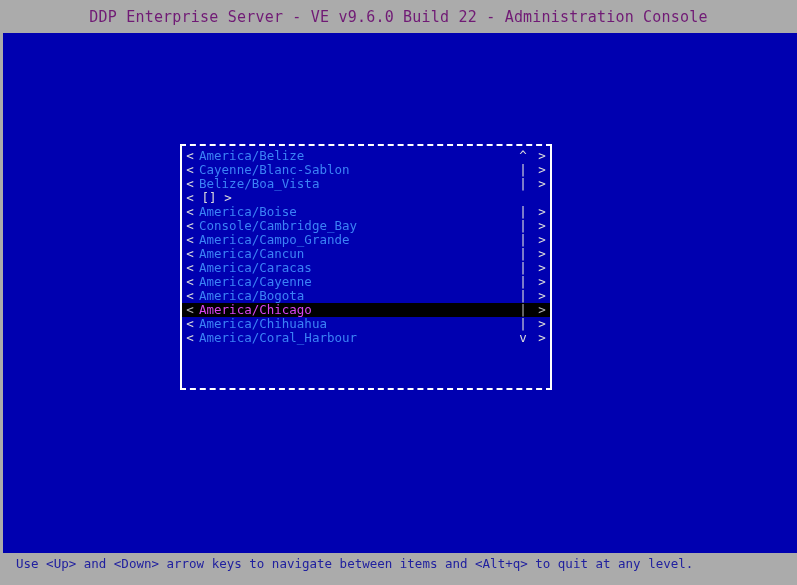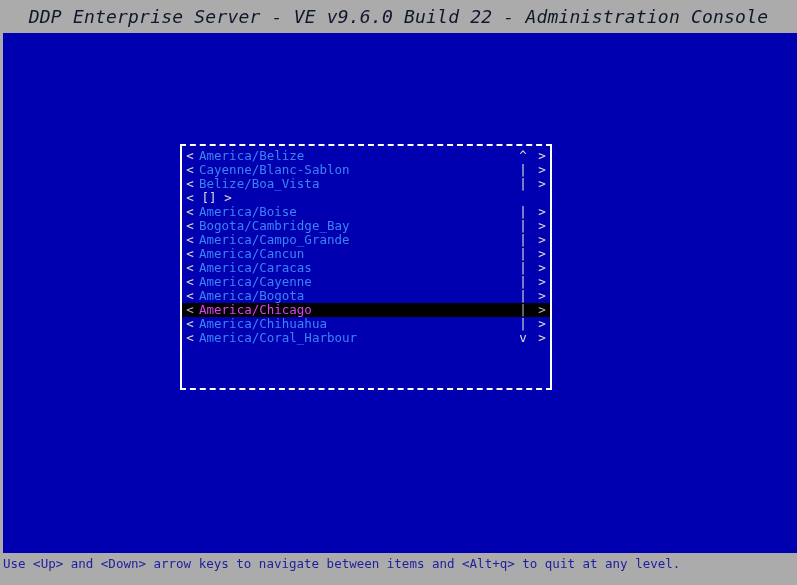--- a/index.html
+++ b/index.html
@@ -27,25 +27,24 @@
     position: absolute;
     left: 0; top: 0;
     width: 797px;
     height: 33px;
     background: #ababab;
     display: flex;
     align-items: center;
     justify-content: center;
   }
   #titlebar .title-text {
-    color: #0f172a;
-    font-size: 18px;
+    color: #701a75;
+    font-size: 15px;
     letter-spacing: 0.2px;
     white-space: pre;
-    font-style: italic;
   }
 
   
   #canvas {
     position: absolute;
     left: 3px;
     top: 33px;
     width: 794px;
     height: 520px;
     background: #0000b0;
@@ -133,42 +132,42 @@
     background: #ababab;
     display: flex;
     align-items: flex-start;
     padding-top: 3px;
     box-sizing: border-box;
   }
   #statusbar .status-text {
     color: #20209f;
     font-size: 12.5px;
     white-space: pre;
-    padding-left: 3px;
+    padding-left: 16px;
   }
 </style>
 </head>
 <body>
 
 <div id="screen">
 
   <div id="titlebar">
     <span class="title-text">DDP Enterprise Server - VE v9.6.0 Build 22 - Administration Console</span>
   </div>
 
   <div id="canvas">
 
     <div id="dialog">
       <div id="listbox">
           <div class="list-row"><span class="row-left-marker">&lt;</span><span class="row-label">America/Belize</span><span class="row-scroll-cell">^</span><span class="row-right-marker">&gt;</span></div>
           <div class="list-row"><span class="row-left-marker">&lt;</span><span class="row-label">Cayenne/Blanc-Sablon</span><span class="row-scroll-cell">|</span><span class="row-right-marker">&gt;</span></div>
           <div class="list-row"><span class="row-left-marker">&lt;</span><span class="row-label">Belize/Boa_Vista</span><span class="row-scroll-cell">|</span><span class="row-right-marker">&gt;</span></div>
           <div class="list-row"><span class="row-left-marker">&lt;</span><span class="row-scroll-cell">[]</span><span class="row-right-marker">&gt;</span></div>
           <div class="list-row"><span class="row-left-marker">&lt;</span><span class="row-label">America/Boise</span><span class="row-scroll-cell">|</span><span class="row-right-marker">&gt;</span></div>
-          <div class="list-row"><span class="row-left-marker">&lt;</span><span class="row-label">Bogota/Cambridge_Bay</span><span class="row-scroll-cell">|</span><span class="row-right-marker">&gt;</span></div>
+          <div class="list-row"><span class="row-left-marker">&lt;</span><span class="row-label">Console/Cambridge_Bay</span><span class="row-scroll-cell">|</span><span class="row-right-marker">&gt;</span></div>
           <div class="list-row"><span class="row-left-marker">&lt;</span><span class="row-label">America/Campo_Grande</span><span class="row-scroll-cell">|</span><span class="row-right-marker">&gt;</span></div>
           <div class="list-row"><span class="row-left-marker">&lt;</span><span class="row-label">America/Cancun</span><span class="row-scroll-cell">|</span><span class="row-right-marker">&gt;</span></div>
           <div class="list-row"><span class="row-left-marker">&lt;</span><span class="row-label">America/Caracas</span><span class="row-scroll-cell">|</span><span class="row-right-marker">&gt;</span></div>
           <div class="list-row"><span class="row-left-marker">&lt;</span><span class="row-label">America/Cayenne</span><span class="row-scroll-cell">|</span><span class="row-right-marker">&gt;</span></div>
           <div class="list-row"><span class="row-left-marker">&lt;</span><span class="row-label">America/Bogota</span><span class="row-scroll-cell">|</span><span class="row-right-marker">&gt;</span></div>
           <div class="list-row selected"><span class="row-left-marker">&lt;</span><span class="row-label">America/Chicago</span><span class="row-scroll-cell">|</span><span class="row-right-marker">&gt;</span></div>
           <div class="list-row"><span class="row-left-marker">&lt;</span><span class="row-label">America/Chihuahua</span><span class="row-scroll-cell">|</span><span class="row-right-marker">&gt;</span></div>
           <div class="list-row"><span class="row-left-marker">&lt;</span><span class="row-label">America/Coral_Harbour</span><span class="row-scroll-cell">v</span><span class="row-right-marker">&gt;</span></div>
         </div>
     </div>

